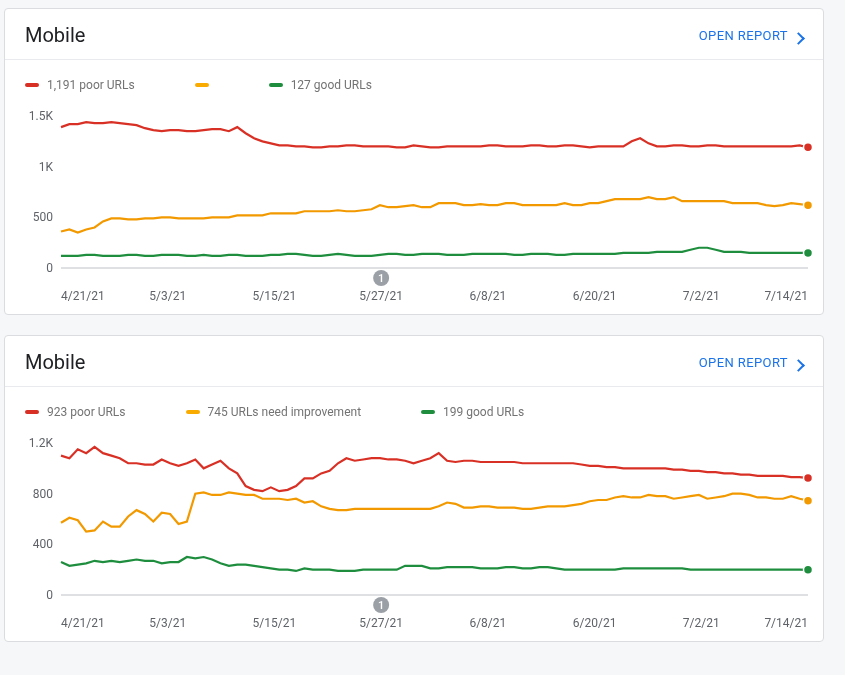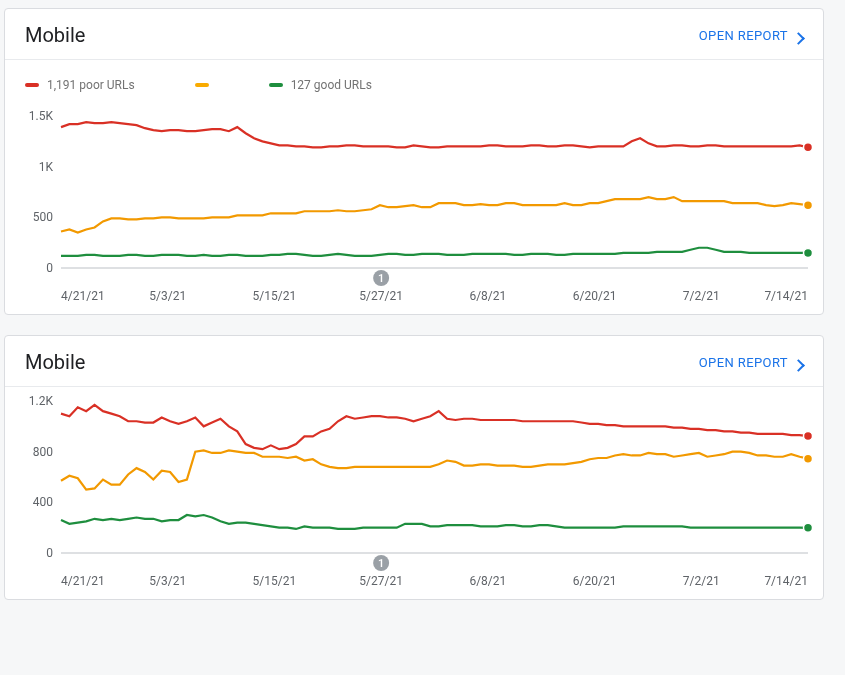--- a/index.html
+++ b/index.html
@@ -87,20 +87,34 @@
 
 <div class="card">
   <div class="card-header">
     <div class="card-title">Mobile</div>
     <div class="open-report">
       <span>OPEN REPORT</span>
       <span class="chev"></span>
     </div>
   </div>
   <div class="hr"></div>
+  <div class="legend">
+    <div class="legend-item">
+      <span class="swatch sw-poor"></span>
+      <span>923 poor URLs</span>
+    </div>
+    <div class="legend-item">
+      <span class="swatch sw-need"></span>
+      <span>745 URLs need improvement</span>
+    </div>
+    <div class="legend-item">
+      <span class="swatch sw-good"></span>
+      <span>199 good URLs</span>
+    </div>
+  </div>
   <div class="chart-zone">
     <svg width="795" height="200">
           <g class="yaxis">
             <text x="28" y="162" text-anchor="end">0</text>
             <text x="28" y="111.33333333333334" text-anchor="end">400</text>
             <text x="28" y="60.66666666666667" text-anchor="end">800</text>
             <text x="28" y="10" text-anchor="end">1.2K</text>
           </g>
           <line x1="36" y1="158" x2="783" y2="158" class="baseline"></line>
           <polyline points="36,18.66666666666667 44.39325842696629,21.199999999999996 52.78651685393258,12.333333333333329 61.17977528089888,16.133333333333333 69.57303370786516,9.800000000000004 77.96629213483146,16.133333333333333 86.35955056179776,18.66666666666667 94.75280898876404,21.199999999999996 103.14606741573033,26.266666666666662 111.53932584269663,26.266666666666662 119.93258426966293,27.533333333333342 128.3258426966292,27.533333333333342 136.71910112359552,22.466666666666658 145.1123595505618,26.266666666666662 153.5056179775281,28.800000000000004 161.8988764044944,26.266666666666662 170.29213483146066,22.466666666666658 178.68539325842696,31.33333333333333 187.07865168539325,27.533333333333342 195.47191011235955,23.733333333333338 203.86516853932585,31.33333333333333 212.25842696629212,36.39999999999999 220.65168539325842,49.06666666666666 229.04494382022474,52.86666666666667 237.43820224719101,54.13333333333333 245.8314606741573,50.33333333333333 254.22471910112358,54.13333333333333 262.6179775280899,52.86666666666667 271.0112359550562,49.06666666666666 279.40449438202245,41.46666666666666 287.7977528089888,41.46666666666666 296.19101123595505,36.39999999999999 304.5842696629213,33.86666666666667 312.97752808988764,26.266666666666662 321.3707865168539,21.199999999999996 329.76404494382024,23.733333333333338 338.1573033707865,22.466666666666658 346.55056179775283,21.199999999999996 354.9438202247191,21.199999999999996 363.33707865168543,22.466666666666658 371.7303370786517,22.466666666666658 380.12359550561797,23.733333333333338 388.51685393258424,26.266666666666662 396.91011235955057,23.733333333333338 405.30337078651684,21.199999999999996 413.69662921348316,16.133333333333333 422.0898876404495,23.733333333333338 430.4831460674157,25 438.87640449438203,23.733333333333338 447.2696629213483,23.733333333333338 455.6629213483146,25 464.05617977528084,25 472.44943820224717,25 480.8426966292135,25 489.2359550561798,25 497.62921348314603,26.266666666666662 506.02247191011236,26.266666666666662 514.4157303370787,26.266666666666662 522.8089887640449,26.266666666666662 531.2022471910112,26.266666666666662 539.5955056179776,26.266666666666662 547.9887640449438,26.266666666666662 556.3820224719101,27.533333333333342 564.7752808988764,28.800000000000004 573.1685393258426,28.800000000000004 581.561797752809,30.066666666666666 589.9550561797753,30.066666666666666 598.3483146067415,31.33333333333333 606.7415730337078,31.33333333333333 615.1348314606741,31.33333333333333 623.5280898876405,31.33333333333333 631.9213483146067,31.33333333333333 640.314606741573,31.33333333333333 648.7078651685393,32.60000000000001 657.1011235955057,32.60000000000001 665.4943820224719,33.86666666666667 673.8876404494382,33.86666666666667 682.2808988764045,35.13333333333333 690.6741573033709,35.13333333333333 699.0674157303371,36.39999999999999 707.4606741573034,36.39999999999999 715.8539325842696,37.66666666666667 724.2471910112359,37.66666666666667 732.6404494382022,38.93333333333334 741.0337078651685,38.93333333333334 749.4269662921348,38.93333333333334 757.8202247191011,38.93333333333334 766.2134831460673,40.199999999999996 774.6067415730337,40.199999999999996 783,41.086666666666666" class="series s-poor"></polyline>

